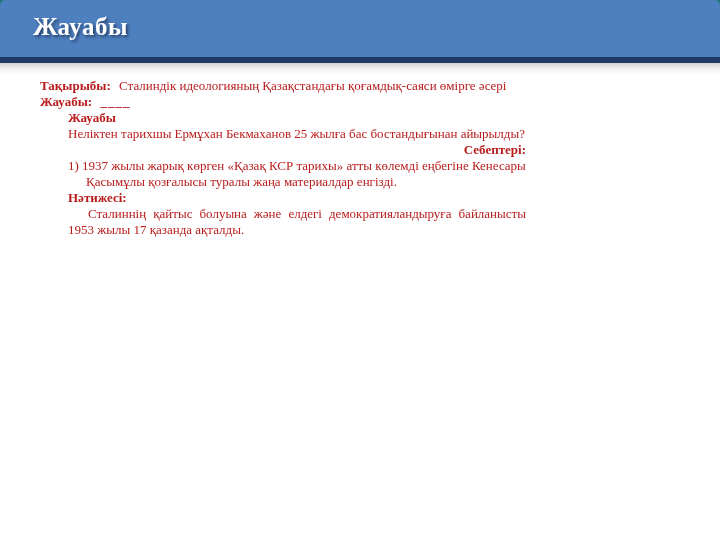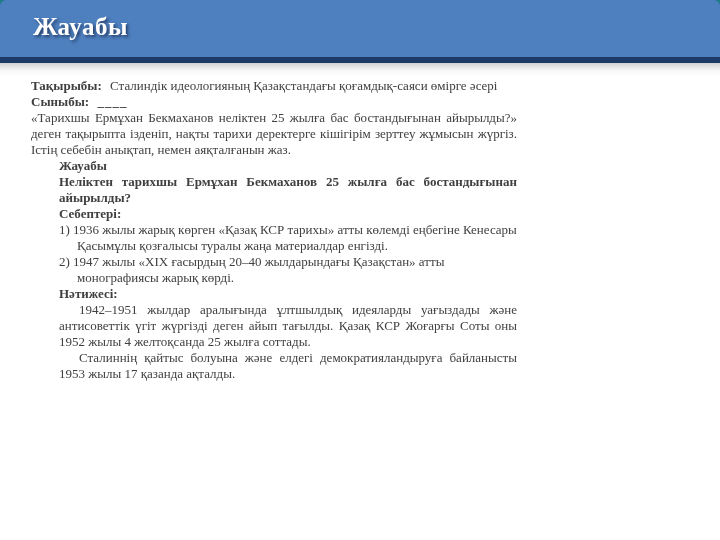--- a/index.html
+++ b/index.html
@@ -36,48 +36,48 @@
     letter-spacing: 0.5px;
     text-shadow: 2px 2px 3px rgba(25, 45, 80, 0.75);
   }
   .shadow-band {
     position: absolute; top: 63px; left: 0; right: 0;
     height: 13px;
     background: linear-gradient(#d2d2d2, #f6f6f6 55%, #ffffff);
   }
   .content {
     position: absolute;
-    top: 78px; left: 31px;
+    top: 78px; left: 40px;
     width: 486px;
     font-size: 13px;
     line-height: 16px;
-    color: #404040;
+    color: #b91c1c;
   }
   .content p, .content h2 { margin: 0; }
   .label { font-weight: bold; margin-right: 5px; }
   .meta-line { margin-bottom: 5px; }
   .blank { font-weight: bold; letter-spacing: 1px; }
   .quote {
     margin: 13px 0 0 22px;
     text-align: justify;
   }
   .answer-block { margin-left: 28px; }
   .section-heading {
     font-size: 13px;
     font-weight: bold;
     margin-top: 12px;
   }
   .h-answer { margin-top: 14px; }
-  .question { margin-top: 9px; text-align: justify; font-weight: bold; }
+  .question { margin-top: 9px; text-align: justify; }
   .para {
     margin-top: 6px;
     text-align: justify;
     text-indent: 20px;
   }
-  .h-reasons { margin-top: 10px; }
+  .h-reasons { margin-top: 10px; text-align: right; }
   .reason-item {
     margin-top: 6px;
     padding-left: 18px;
     text-indent: -18px;
   }
   .h-result { margin-top: 5px; }
   .h-conclusion { margin-top: 7px; }
 </style>
 </head>
 <body>
@@ -93,47 +93,41 @@
   <div class="shadow-band"></div>
 
   <div class="content">
 
     <p class="meta-line">
       <span class="label">Тақырыбы:</span>
       <span>Сталиндік идеологияның Қазақстандағы қоғамдық-саяси өмірге әсері</span>
     </p>
 
     <p class="meta-line">
-      <span class="label">Сыныбы:</span>
+      <span class="label">Жауабы:</span>
       <span class="blank">____</span>
     </p>
 
-    <p class="quote">«Тарихшы Ермұхан Бекмаханов неліктен 25 жылға бас бостандығынан айырылды?» деген тақырыпта ізденіп, нақты тарихи деректерге кішігірім зерттеу жұмысын жүргіз. Істің себебін анықтап, немен аяқталғанын жаз.</p>
 
     <div class="answer-block">
 
       <h2 class="section-heading h-answer">Жауабы</h2>
 
       <p class="question">Неліктен тарихшы Ермұхан Бекмаханов 25 жылға бас бостандығынан айырылды?</p>
 
 
       <h2 class="section-heading h-reasons">Себептері:</h2>
 
       <p class="reason-item">
         <span>1)</span>
-        <span>1936 жылы жарық көрген «Қазақ КСР тарихы» атты көлемді еңбегіне Кенесары Қасымұлы қозғалысы туралы жаңа материалдар енгізді.</span>
+        <span>1937 жылы жарық көрген «Қазақ КСР тарихы» атты көлемді еңбегіне Кенесары Қасымұлы қозғалысы туралы жаңа материалдар енгізді.</span>
       </p>
 
-      <p class="reason-item">
-        <span>2)</span>
-        <span>1947 жылы «XIX ғасырдың 20–40 жылдарындағы Қазақстан» атты монографиясы жарық көрді.</span>
-      </p>
 
       <h2 class="section-heading h-result">Нәтижесі:</h2>
 
-      <p class="para">1942–1951 жылдар аралығында ұлтшылдық идеяларды уағыздады және антисоветтік үгіт жүргізді деген айып тағылды. Қазақ КСР Жоғарғы Соты оны 1952 жылы 4 желтоқсанда 25 жылға соттады.</p>
 
 
       <p class="para">Сталиннің қайтыс болуына және елдегі демократияландыруға байланысты 1953 жылы 17 қазанда ақталды.</p>
 
     </div>
   </div>
 </div>
 
 </body></html>

